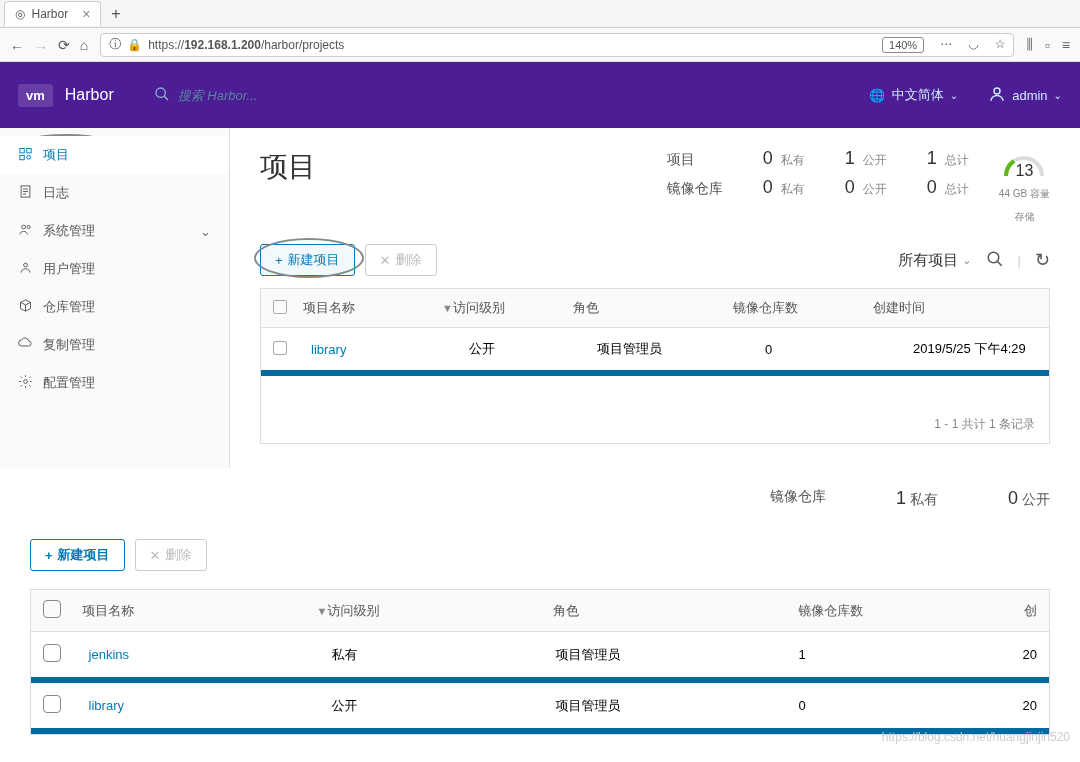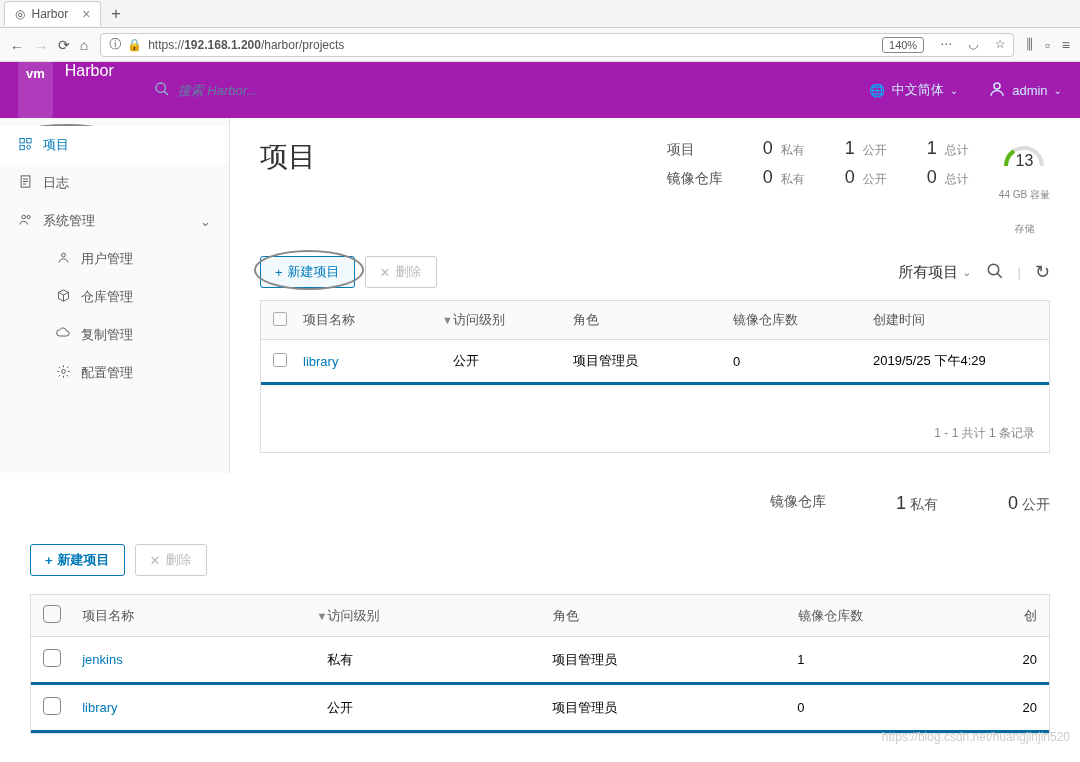--- a/index.html
+++ b/index.html
@@ -13,71 +13,71 @@
     .browser-toolbar { height: 34px; background: #f9f9f9; display: flex; align-items: center; padding: 0 10px; gap: 12px; border-bottom: 1px solid #ddd; }
     .nav-btns { display: flex; gap: 10px; color: #555; font-size: 14px; }
     .url-bar { flex: 1; display: flex; align-items: center; background: #fff; border: 1px solid #ccc; border-radius: 4px; height: 24px; padding: 0 8px; gap: 6px; font-size: 12px; color: #555; }
     .url-text { flex: 1; }
     .url-right { display: flex; gap: 16px; }
     .zoom-badge { border: 1px solid #888; border-radius: 3px; padding: 1px 6px; font-size: 11px; color: #555; }
     .toolbar-right { display: flex; gap: 12px; color: #666; font-size: 14px; align-items: center; }
 
     
     .app { display: flex; flex-direction: column; }
-    .header { background: #a21caf; color: #fff; height: 56px; display: flex; padding: 0 18px; }
+    .header { background: #4c1d95; color: #fff; height: 66px; display: flex; align-items: center; padding: 0 18px; }
     .logo { background: rgba(255,255,255,0.15); padding: 4px 8px; border-radius: 3px; font-weight: bold; font-size: 13px; margin-right: 12px; }
     .app-name { font-size: 16px; margin-right: 40px; }
     .search-box { flex: 1; display: flex; align-items: center; gap: 8px; color: #bde1f8; max-width: 300px; }
     .search-box input { background: transparent; border: none; color: #fff; font-size: 13px; outline: none; flex: 1; font-style: italic; }
     .search-box input::placeholder { color: #5a839f; }
     .header-right { margin-left: auto; display: flex; gap: 30px; align-items: center; color: #cfeafa; }
     .header-item { display: flex; align-items: center; gap: 6px; }
 
     
     .body-area { display: flex; min-height: 340px; }
     .sidebar { width: 230px; background: #fafafa; border-right: 1px solid #e0e0e0; padding-top: 8px; position: relative; }
     .collapse-toggle { position: absolute; top: 8px; right: 8px; color: #888; font-size: 14px; }
     .side-item { display: flex; align-items: center; gap: 10px; padding: 10px 18px; color: #565656; cursor: pointer; position: relative; }
     .side-item.active { background: #fff; color: #0079b8; }
-    .side-item.child { padding-left: 56px; }
+    .side-item.child { padding-left: 18px; }
     .chevron-down { margin-left: auto; color: #777; }
     .side-icon svg { width: 15px; height: 15px; fill: none; stroke: currentColor; stroke-width: 1.5; }
 
     
     .annot-circle { position: absolute; border: 2px solid #888; border-radius: 50%; pointer-events: none; }
 
     
     .main { flex: 1; padding: 20px 30px; }
     .page-title-row { display: flex; align-items: flex-start; margin-bottom: 20px; }
     .page-title { font-size: 28px; font-weight: 500; color: #333; margin-right: auto; }
     .stat-cell { display: flex; align-items: baseline; gap: 8px; }
     .stat-num { font-size: 18px; color: #333; font-weight: 300; }
     .stat-sub { font-size: 12px; color: #888; }
     .stats-2col { display: grid; grid-template-columns: auto auto auto auto; gap: 8px 40px; align-items: baseline; }
     .stats-2col .label-cell { color: #565656; font-size: 14px; }
     
     
-    .gauge-block { display: flex; flex-direction: column; align-items: center; gap: 20px; margin-left: 30px; }
+    .gauge-block { display: flex; flex-direction: column; align-items: center; gap: 9px; margin-left: 30px; }
     .gauge { width: 48px; height: 30px; position: relative; }
     .gauge svg { width: 48px; height: 48px; }
     .gauge-num { position: absolute; top: 14px; left: 0; right: 0; text-align: center; font-size: 16px; color: #333; }
     .gauge-text { font-size: 10px; color: #888; }
 
     
     .action-bar { display: flex; align-items: center; gap: 10px; margin-bottom: 12px; position: relative; }
     .btn { border: 1px solid; border-radius: 3px; padding: 6px 14px; font-size: 13px; display: inline-flex; align-items: center; gap: 5px; background: #fff; cursor: pointer; }
     .btn-primary-outline { border-color: #0079b8; color: #0079b8; background: #f1f9fd; }
     .btn-disabled { border-color: #ccc; color: #bbb; }
     .action-right { margin-left: auto; display: flex; align-items: center; gap: 14px; color: #555; }
     .filter-select { font-size: 15px; color: #333; display: flex; align-items: center; gap: 4px; }
 
     
     .table { border: 1px solid #ddd; width: 100%; }
     .table-head { display: flex; background: #fafafa; border-bottom: 1px solid #ddd; padding: 10px 12px; font-size: 13px; color: #555; align-items: center; }
-    .table-row { display: flex; padding: 12px; border-bottom: 3px solid #0369a1; align-items: center; }
+    .table-row { display: flex; padding: 12px; border-bottom: 6px solid #0369a1; align-items: center; gap: 8px; }
     .col-check { width: 30px; }
     .col-name { width: 150px; display: flex; align-items: center; gap: 8px; }
     .col-access { width: 120px; }
     .col-role { width: 160px; }
     .col-count { width: 140px; }
     .col-time { flex: 1; }
     .link { color: #0079b8; }
     .sort-icon { color: #888; font-size: 11px; }
     .checkbox-box { width: 14px; height: 14px; border: 1px solid #aaa; border-radius: 2px; display: inline-block; }
     .table-footer { text-align: right; padding: 10px 14px; font-size: 12px; color: #888; }

